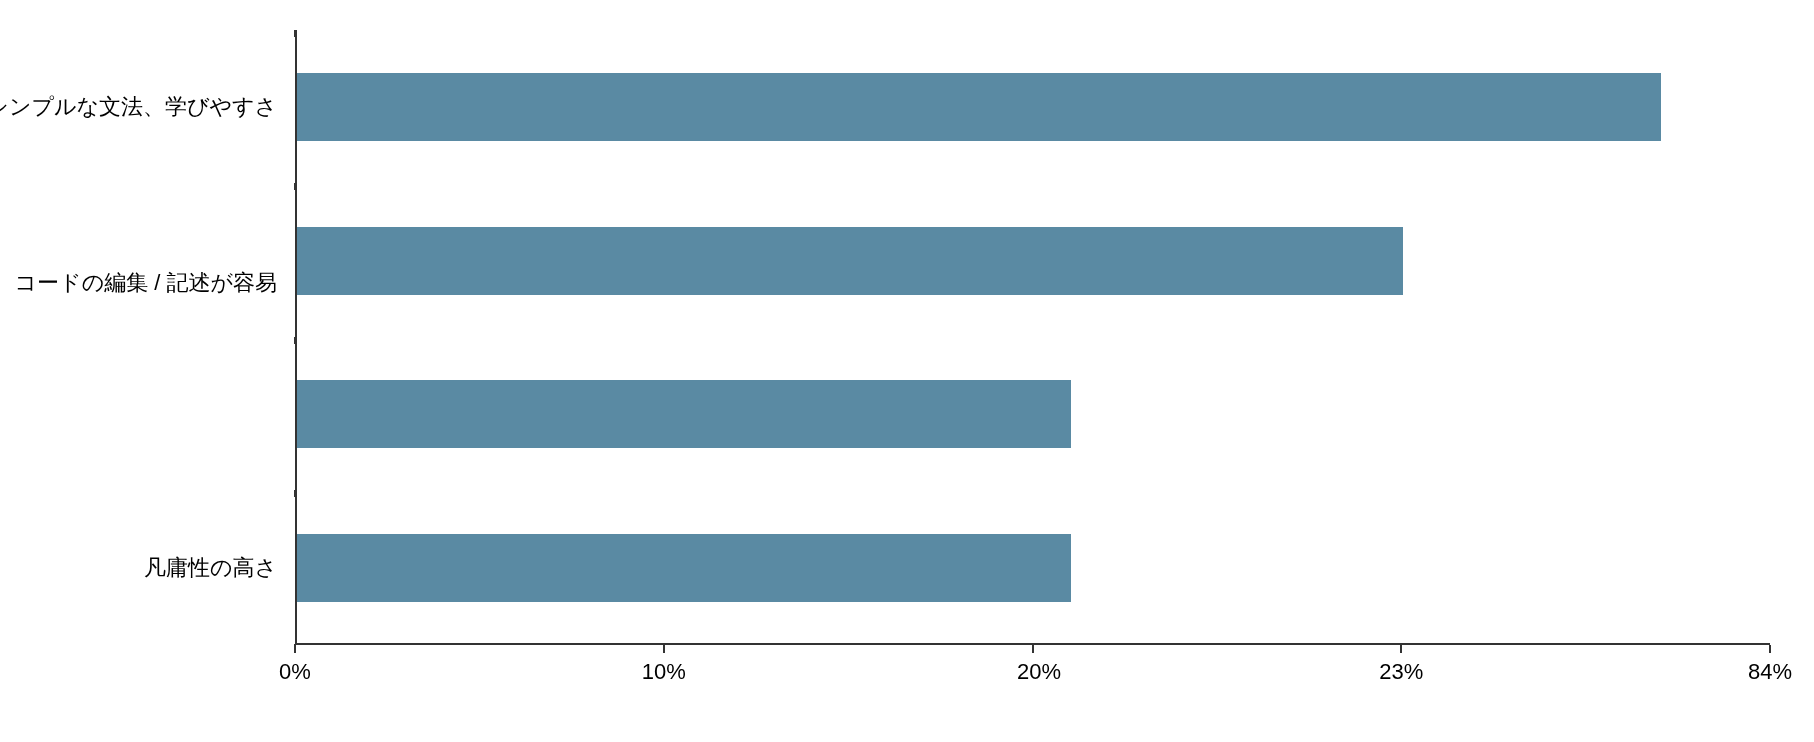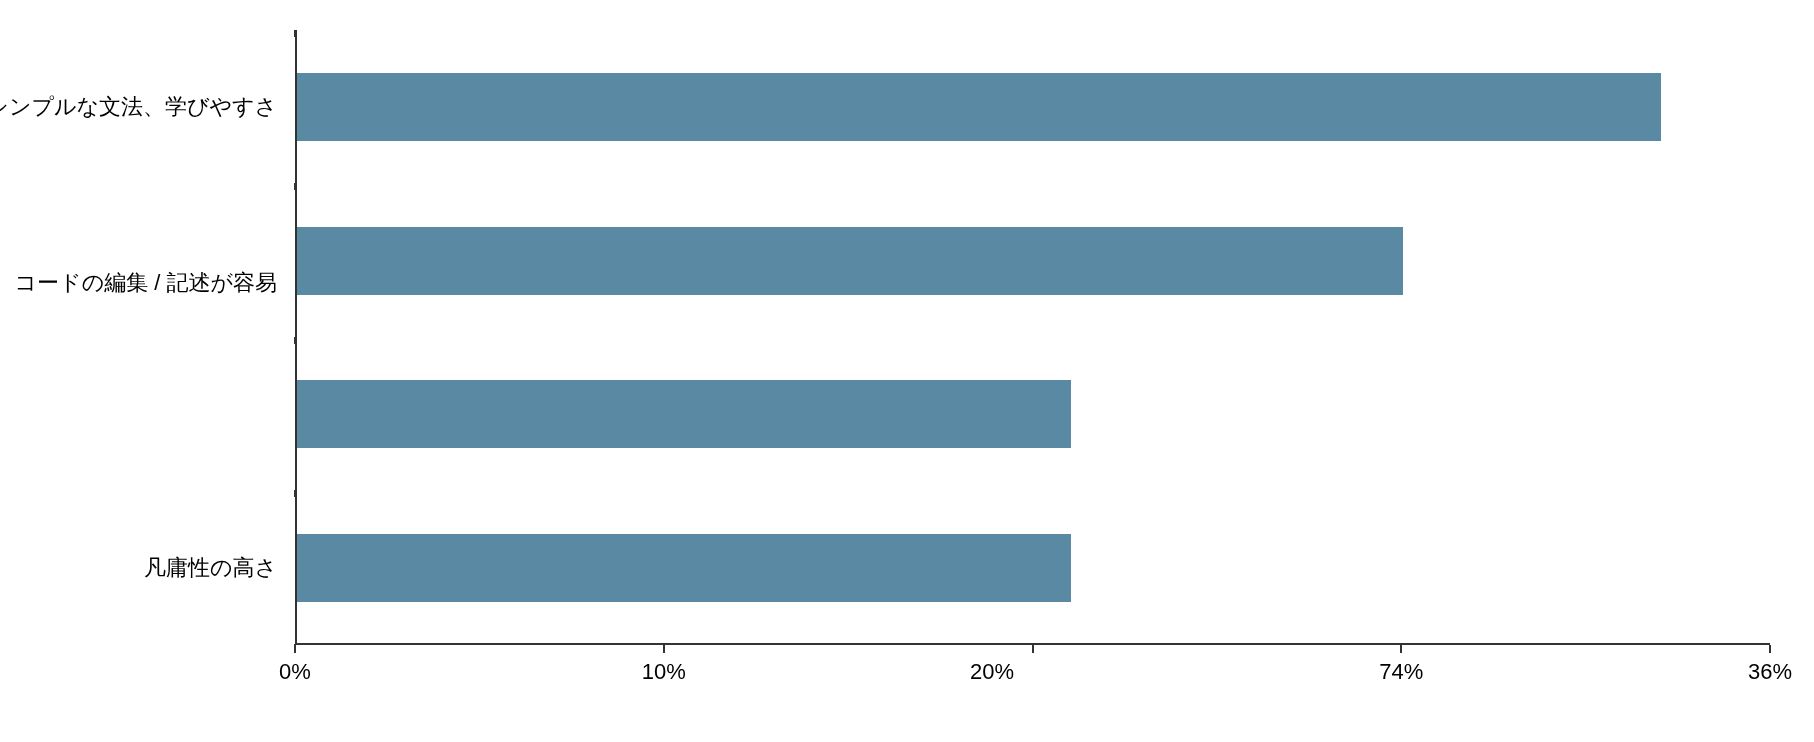--- a/index.html
+++ b/index.html
@@ -85,25 +85,25 @@
 
 <div class="chart-wrapper">
   <div class="plot-area" id="plot-area">
     <div class="y-axis-line"></div>
     <div class="x-axis-line"></div>
   <div class="x-tick" style="left: -1px;"></div>
       <div class="x-tick-label" style="left: 0px;">0%</div>
       <div class="x-tick" style="left: 367.75px;"></div>
       <div class="x-tick-label" style="left: 368.75px;">10%</div>
       <div class="x-tick" style="left: 736.5px;"></div>
-      <div class="x-tick-label" style="left: 697px; margin-top: 28px;">20%</div>
+      <div class="x-tick-label" style="left: 744px; margin-top: 28px;">20%</div>
       <div class="x-tick" style="left: 1105.25px;"></div>
-      <div class="x-tick-label" style="left: 1106.25px;">74%</div>
+      <div class="x-tick-label" style="left: 1106.25px;">23%</div>
       <div class="x-tick" style="left: 1474px;"></div>
-      <div class="x-tick-label" style="left: 1475px;">36%</div>
+      <div class="x-tick-label" style="left: 1475px;">84%</div>
       <div class="y-tick" style="top: 0px;"></div>
       <div class="y-tick" style="top: 152.75px;"></div>
       <div class="y-cat-label" style="top: 76.875px;">シンプルな文法、学びやすさ</div>
       <div class="bar" style="top: 76.875px; width: 1364.38px; height: 68px; background: rgb(90, 138, 163);"></div>
       <div class="y-tick" style="top: 306.5px;"></div>
       <div class="y-cat-label" style="top: 230.625px; margin-top: 22px;">コードの編集 / 記述が容易</div>
       <div class="bar" style="top: 230.625px; width: 1106.25px; height: 68px; background: rgb(90, 138, 163);"></div>
       <div class="y-tick" style="top: 460.25px;"></div>
       <div class="bar" style="top: 384.375px; width: 774.375px; height: 68px; background: rgb(90, 138, 163);"></div>
       <div class="y-tick" style="top: 614px;"></div>

